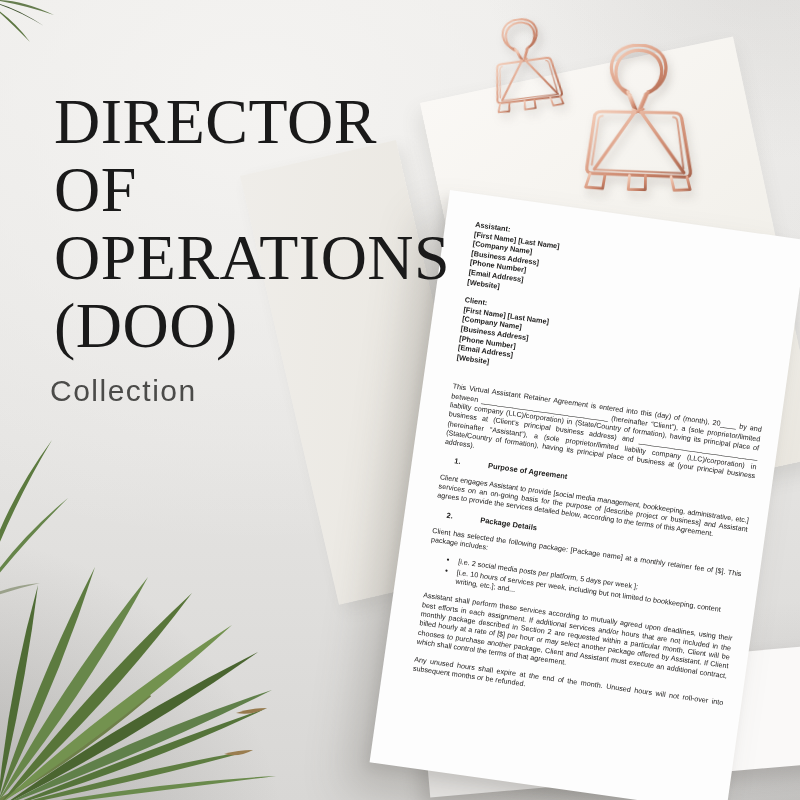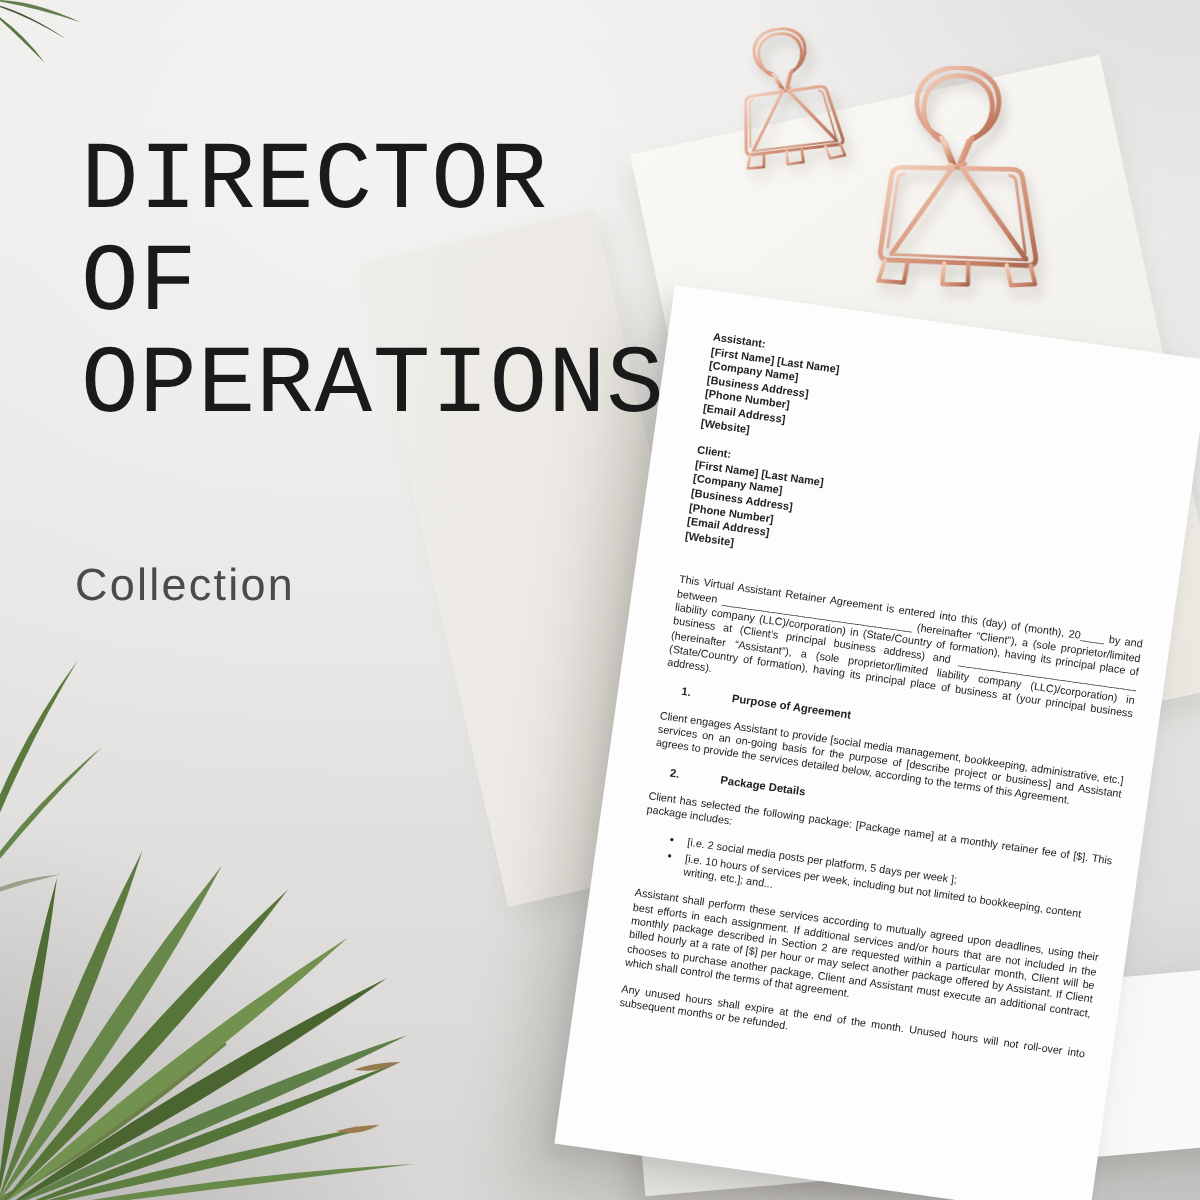--- a/index.html
+++ b/index.html
@@ -47,21 +47,21 @@
   .gap-s{height:9px;} .gap-m{height:20px;}
   .doc p{margin:0 0 9px 0;text-align:justify;}
   .sec-head{display:flex;font-weight:bold;font-size:7.5px;margin:8px 0 8px 12px;}
   .sec-head .sec-num{width:34px;flex:0 0 34px;}
   .doc ul{margin:0 0 9px 0;padding:0 0 0 30px;list-style:none;}
   .doc li{position:relative;text-align:left;margin:0 0 1px 0;}
   .doc li::before{content:"\2022";position:absolute;left:-12px;top:0;font-size:8px;}
   
   .hero-title{
     position:absolute;left:54px;top:88px;z-index:8;
-    font-family:Liberation Mono, monospace;
+    font-family:Liberation Serif, serif;
     font-size:64px;line-height:68px;letter-spacing:.5px;
     color:#1a1a1a;
   }
   .hero-title span{display:block;}
   .hero-subtitle{
     position:absolute;left:50px;top:374px;z-index:8;
     font-size:30px;letter-spacing:1.5px;color:#4b4b49;font-weight:400;
   }
   
   .clip{position:absolute;z-index:6;filter:drop-shadow(3px 6px 4px rgba(100,88,82,.28));}
@@ -192,16 +192,17 @@
   <svg class="plant corner-leaf" viewBox="0 0 80 60">
     <path d="M-8 2 Q18 10 44 26 Q14 6 -8 2 Z" fill="#3f5230"></path>
     <path d="M-6 0 Q24 5 54 15 Q20 -1 -6 0 Z" fill="#57703d" opacity="0.9"></path>
     <path d="M-8 6 Q14 20 30 42 Q6 18 -8 6 Z" fill="#5d7742"></path>
   </svg>
 
   <div class="hero-title">
     <span>DIRECTOR</span>
     <span>OF</span>
     <span>OPERATIONS</span>
+    <span>(DOO)</span>
   </div>
   <div class="hero-subtitle">Collection</div>
 
 </div>
 
 </body></html>

